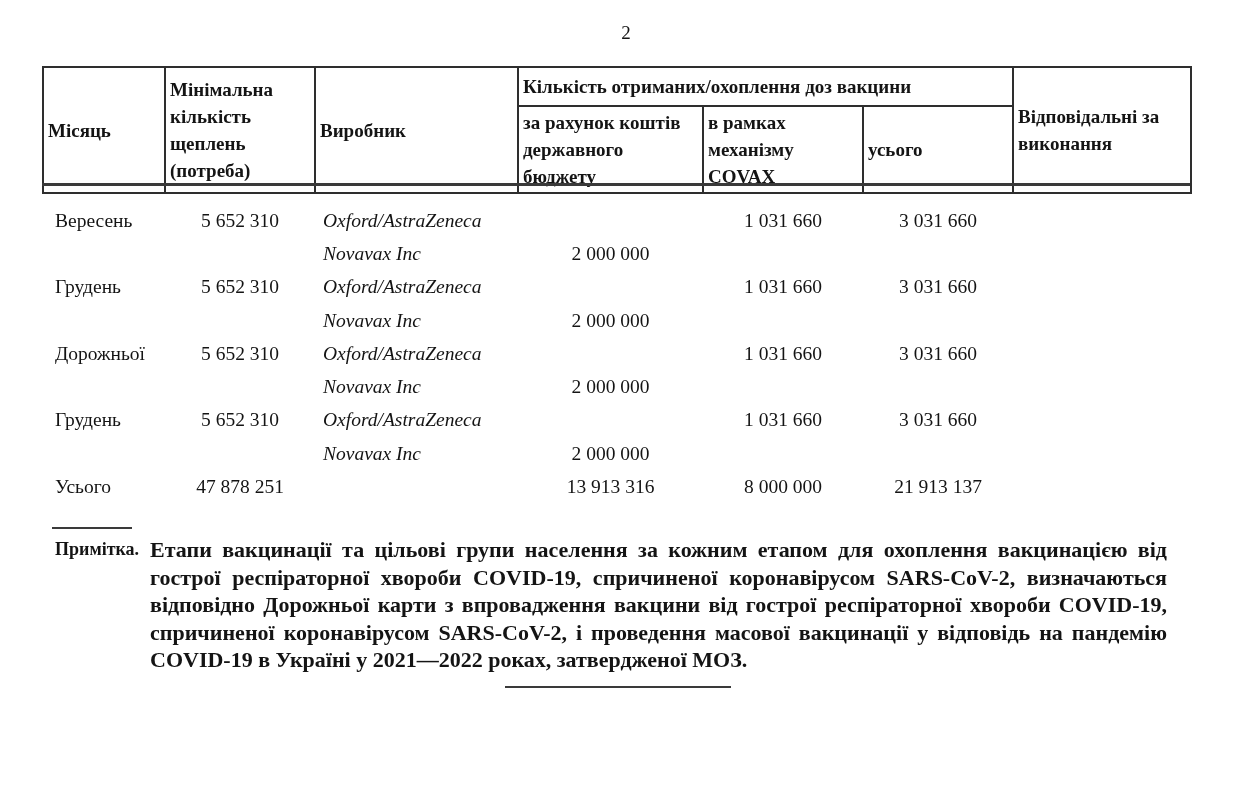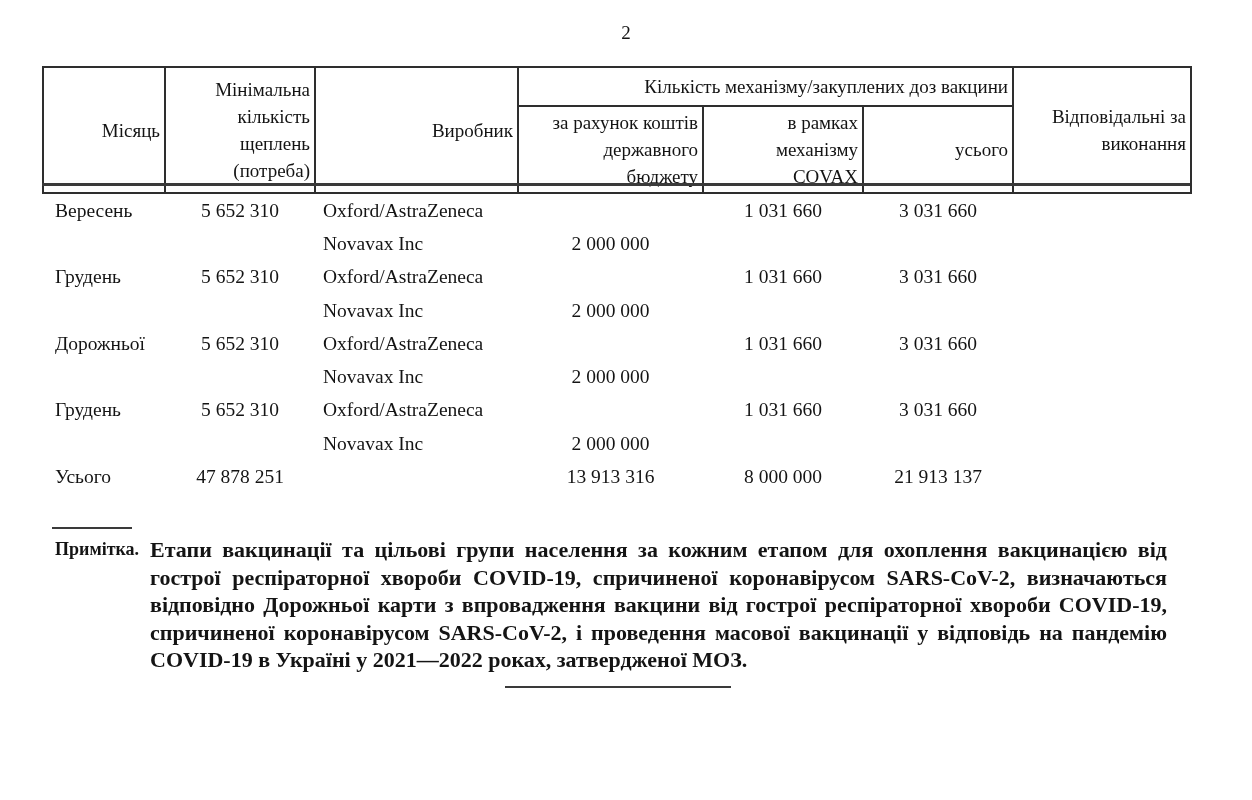--- a/index.html
+++ b/index.html
@@ -20,24 +20,24 @@
   }
   table.doc-table {
     position: absolute;
     left: 42px; top: 66px;
     width: 1148px;
     border-collapse: collapse;
     table-layout: fixed;
   }
   table.doc-table thead th {
     border: 2px solid #2e2e2e;
-    font-weight: normal;
+    font-weight: bold;
     font-size: 19px;
     line-height: 27px;
-    text-align: right;
+    text-align: left;
     vertical-align: middle;
     white-space: pre-line;
     padding: 2px 4px;
   }
   th.doses-group-cell { height: 33px; }
   tr.subheader-row th { height: 80px; }
   .header-bottom-line {
     position: absolute;
     left: 42px; top: 183px;
     width: 1148px; height: 3px;
@@ -46,23 +46,23 @@
   table.doc-table tbody td {
     border: none;
     font-size: 19.5px;
     height: 33.3px;
     vertical-align: middle;
     text-align: center;
     padding: 0;
     overflow: hidden;
     white-space: nowrap;
   }
-  table.doc-table tbody tr:first-child td { }
+  table.doc-table tbody tr:first-child td { padding-top: 10px; }
   table.doc-table tbody td.col-month  { text-align: left; padding-left: 12px; }
-  table.doc-table tbody td.col-manufacturer { text-align: left; padding-left: 8px; }
+  table.doc-table tbody td.col-manufacturer { text-align: left; padding-left: 8px; font-style: italic; }
   .note-rule {
     position: absolute;
     left: 52px; top: 527px;
     width: 80px; height: 0;
     border-top: 2px solid #3a3a3a;
   }
   .note {
     position: absolute;
     left: 55px; top: 536px;
     width: 1112px;
@@ -105,21 +105,21 @@
     <col style="width:178px">
   </colgroup>
   <thead>
     <tr>
       <th rowspan="2">Місяць</th>
       <th rowspan="2">Мінімальна
 кількість
 щеплень
 (потреба)</th>
       <th rowspan="2">Виробник</th>
-      <th colspan="3" class="doses-group-cell">Кількість механізму/закуплених доз вакцини</th>
+      <th colspan="3" class="doses-group-cell">Кількість отриманих/охоплення доз вакцини</th>
       <th rowspan="2">Відповідальні за
 виконання</th>
     </tr>
     <tr class="subheader-row">
       <th>за рахунок коштів
 державного
 бюджету</th>
       <th>в рамках
 механізму
 COVAX</th>

